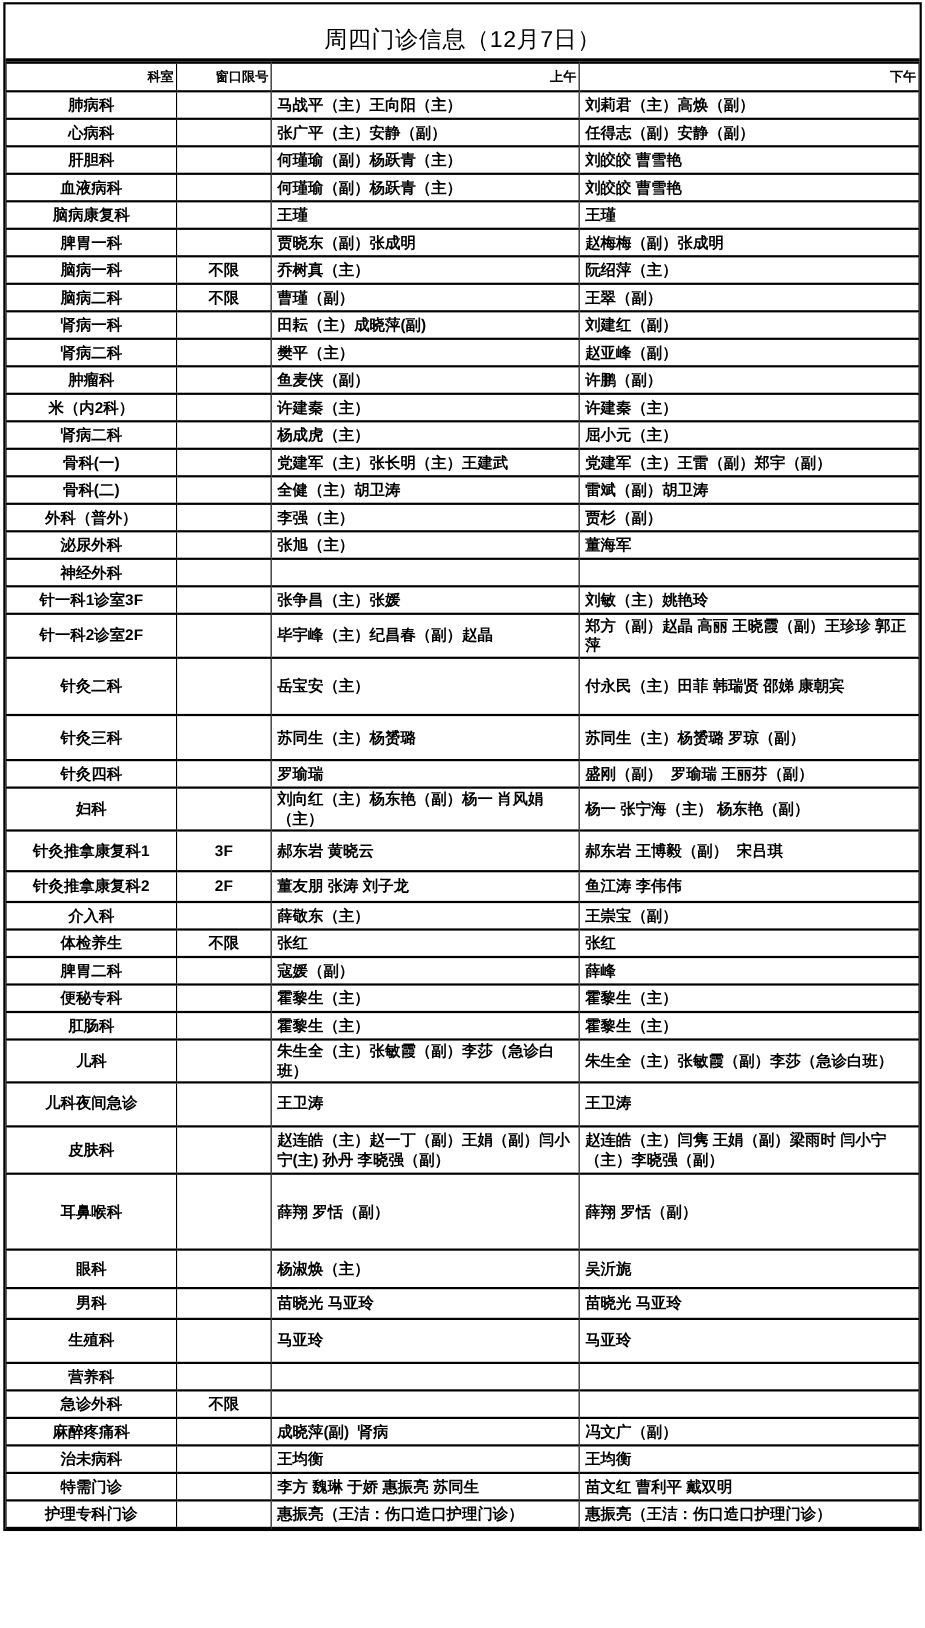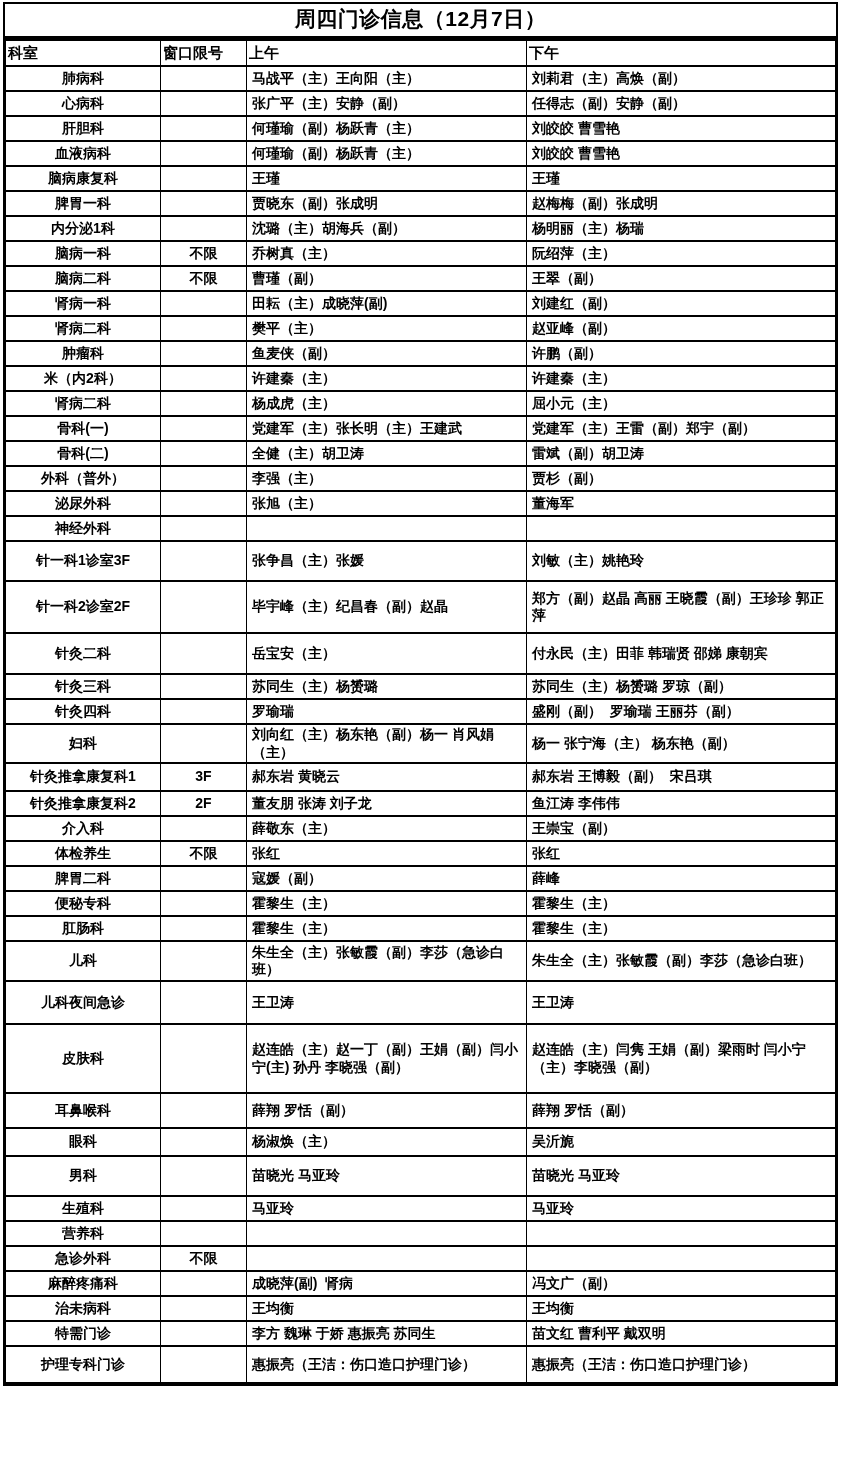--- a/index.html
+++ b/index.html
@@ -1,27 +1,27 @@
 <!DOCTYPE html>
 <html><head>
 <meta charset="utf-8">
 <style>
   html,body { margin:0; padding:0; background:#ffffff; }
   body { width:841px; font-family:"Liberation Sans", sans-serif; color:#000; }
   .sheet { margin:2px 3px 0 3px; border:2px solid #000; background:#fff; }
   .title {
-    text-align:center; font-size:21px; font-weight:700;
-    padding:1px 0 3px 0; border-bottom:3px solid #000; letter-spacing:0.5px;
+    text-align:center; font-size:21px; font-weight:400;
+    padding:18px 0 3px 0; border-bottom:3px solid #000; letter-spacing:0.5px;
   }
   table { border-collapse:collapse; width:100%; table-layout:fixed; }
   col.c-dept  { width:155px; }
   col.c-limit { width:86px; }
   col.c-am    { width:280px; }
   th, td { border:1px solid #000; border-top-width:2px; border-bottom-width:2px; font-weight:700; vertical-align:middle; overflow:hidden; }
-  thead th { font-size:15px; height:24px; text-align:left; padding:0 2px; }
+  thead th { font-size:12px; height:24px; text-align:right; padding:0 2px; }
   tbody td { font-size:14px; line-height:1.25; }
   td.dept, td.limit { text-align:center; padding:1px 2px; }
   td.slot { text-align:left; padding:1px 4px 1px 5px; white-space:pre-wrap; word-break:break-all; }
   tbody tr { height:25px; }
   tbody tr:nth-child(20) { height:40px; }
   tbody tr:nth-child(21) { height:52px; }
   tbody tr:nth-child(22) { height:41px; }
   tbody tr:nth-child(25) { height:37px; }
   tbody tr:nth-child(26) { height:28px;margin-top:40px; }
   tbody tr:nth-child(33) { height:40px;font-family:Liberation Serif, serif; }
@@ -85,26 +85,20 @@
     <td class="slot">王瑾</td>
     <td class="slot">王瑾</td>
   </tr>
         <tr>
     <td class="dept">脾胃一科</td>
     <td class="limit"></td>
     <td class="slot">贾晓东（副）张成明</td>
     <td class="slot">赵梅梅（副）张成明</td>
   </tr>
         <tr>
-    <td class="dept">内分泌1科</td>
-    <td class="limit"></td>
-    <td class="slot">沈璐（主）胡海兵（副）</td>
-    <td class="slot">杨明丽（主）杨瑞</td>
-  </tr>
-        <tr>
     <td class="dept">脑病一科</td>
     <td class="limit">不限</td>
     <td class="slot">乔树真（主）</td>
     <td class="slot">阮绍萍（主）</td>
   </tr>
         <tr>
     <td class="dept">脑病二科</td>
     <td class="limit">不限</td>
     <td class="slot">曹瑾（副）</td>
     <td class="slot">王翠（副）</td>

